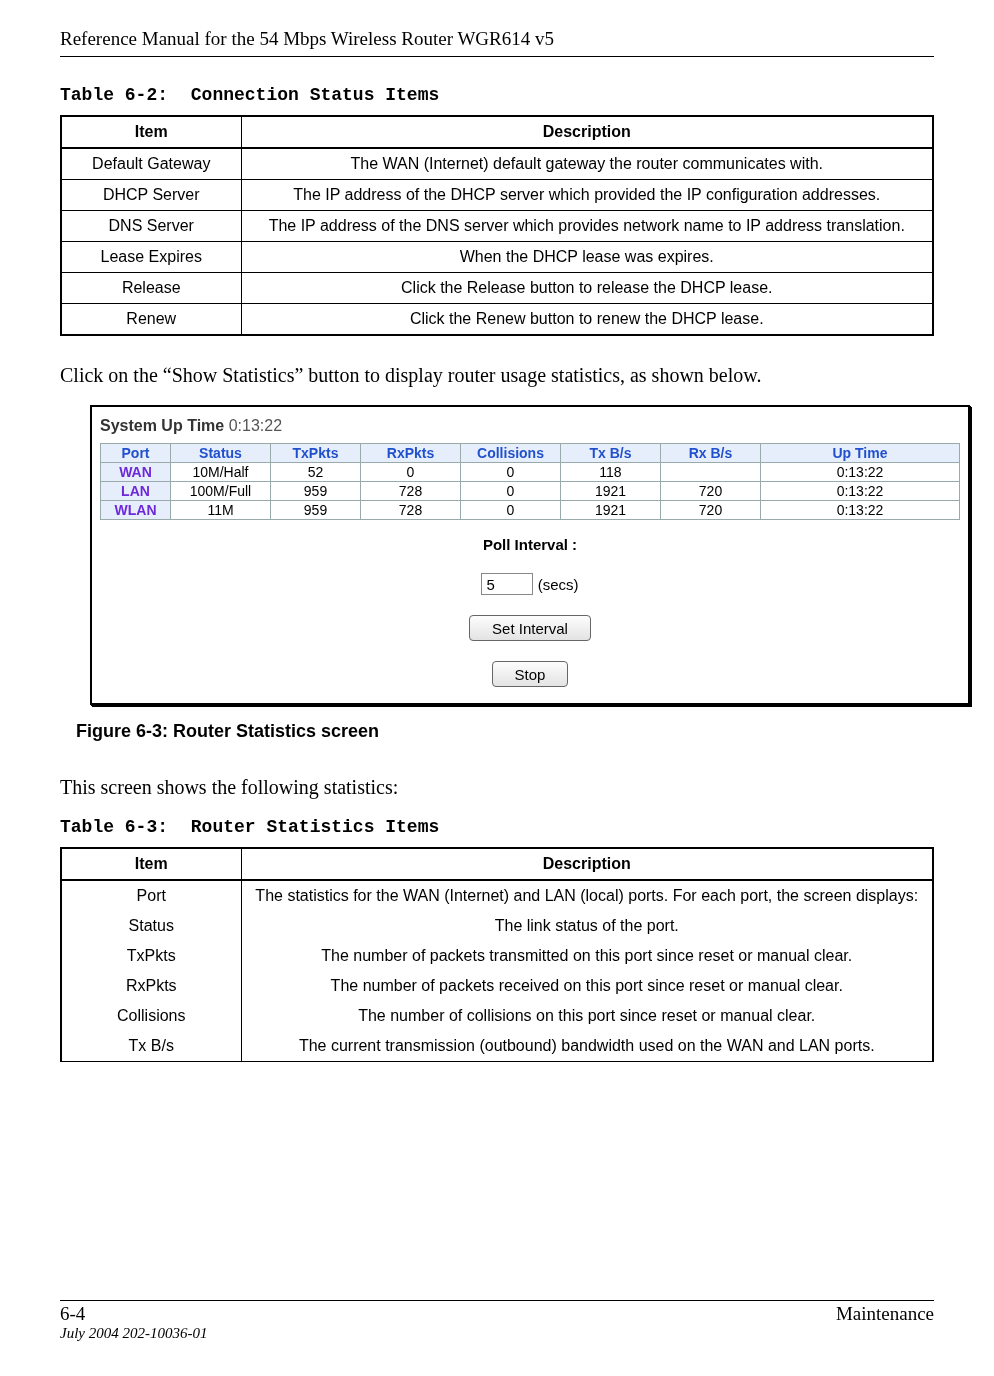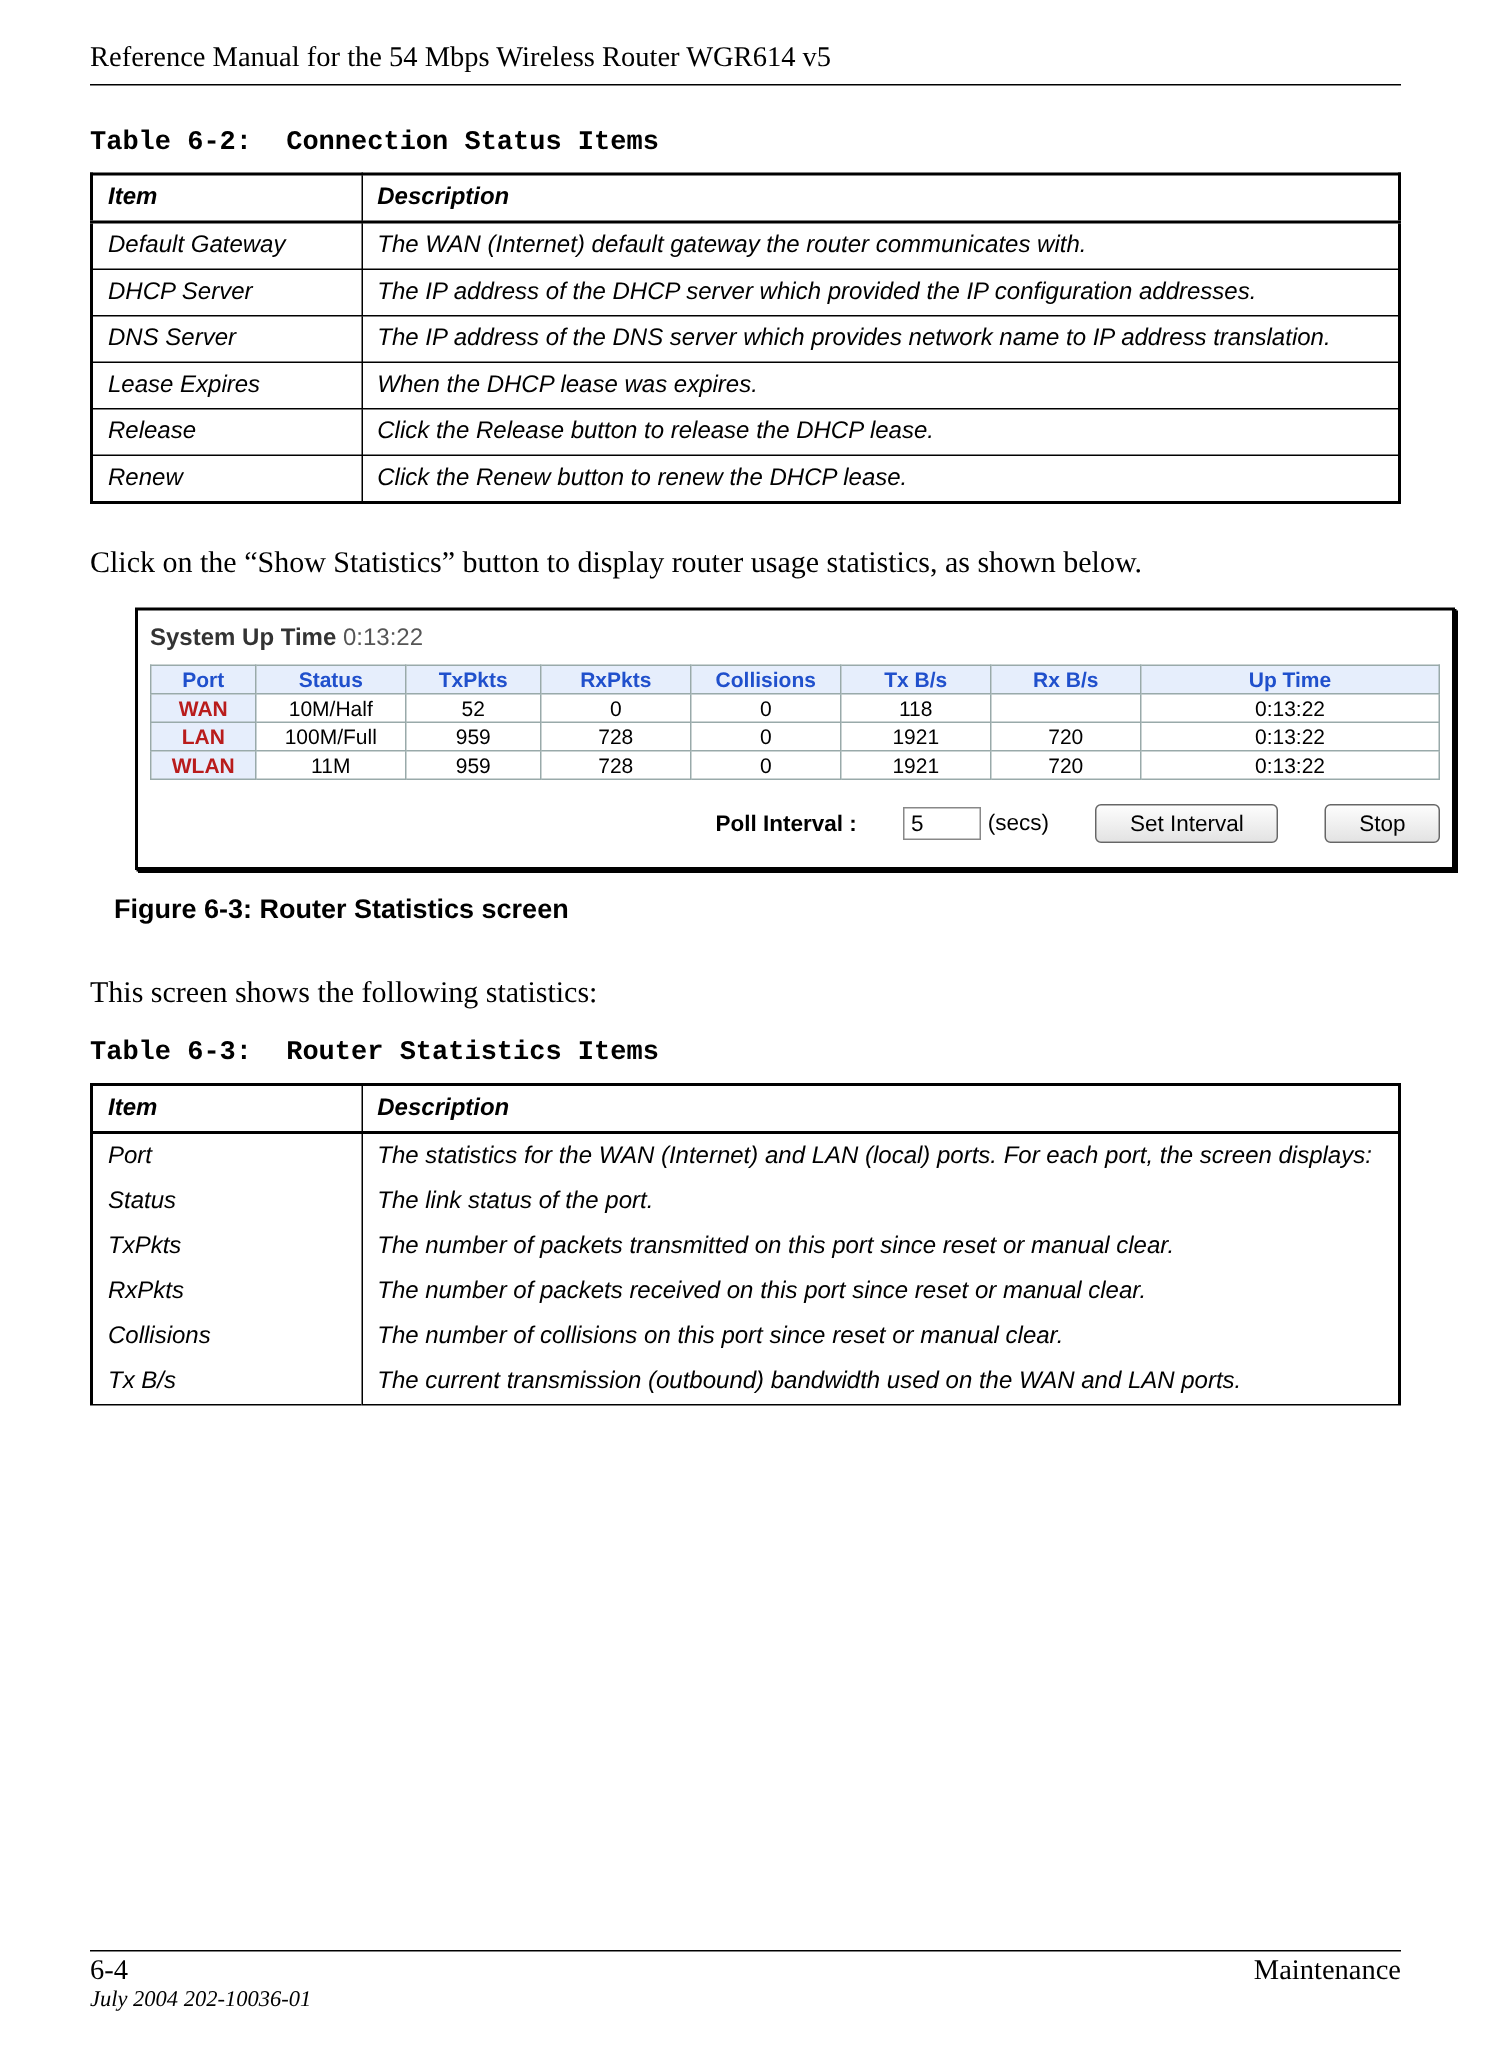--- a/index.html
+++ b/index.html
@@ -37,24 +37,23 @@
     }
     table.defs {
       border-collapse: collapse;
       width: 100%;
       font-family: Arial, Helvetica, sans-serif;
       font-size: 16px;
       margin-bottom: 28px;
     }
     table.defs th, table.defs td {
       border: 1px solid #000;
-      text-align: left;
+      text-align: center;
       padding: 6px 10px;
       vertical-align: top;
-      font-style: italic;
     }
     table.defs th {
       font-weight: bold;
     }
     table.defs thead {
       border-bottom: 2.5px solid #000;
     }
     table.defs {
       border: 2.5px solid #000;
     }
@@ -97,32 +96,33 @@
       padding: 1px 4px;
       background: #fff;
       white-space: nowrap;
     }
     table.stats th {
       color: #2050cc;
       font-weight: bold;
       background: #e6eefc;
     }
     table.stats td.rowh {
-      color: #b91c1c;
+      color: #6d28d9;
       font-weight: bold;
       background: #e6eefc;
     }
     .poll-row {
       font-family: Arial, Helvetica, sans-serif;
       font-size: 15px;
       margin-top: 16px;
       display: flex;
       align-items: center;
       justify-content: flex-end;
-      gap: 31px;
+      gap: 20px;
+      flex-direction: column;
     }
     .poll-label {
       font-weight: bold;
     }
     .poll-input {
       width: 52px;
       font-size: 15px;
       padding: 1px 4px;
       border: 1px solid #888;
       height: 22px;

